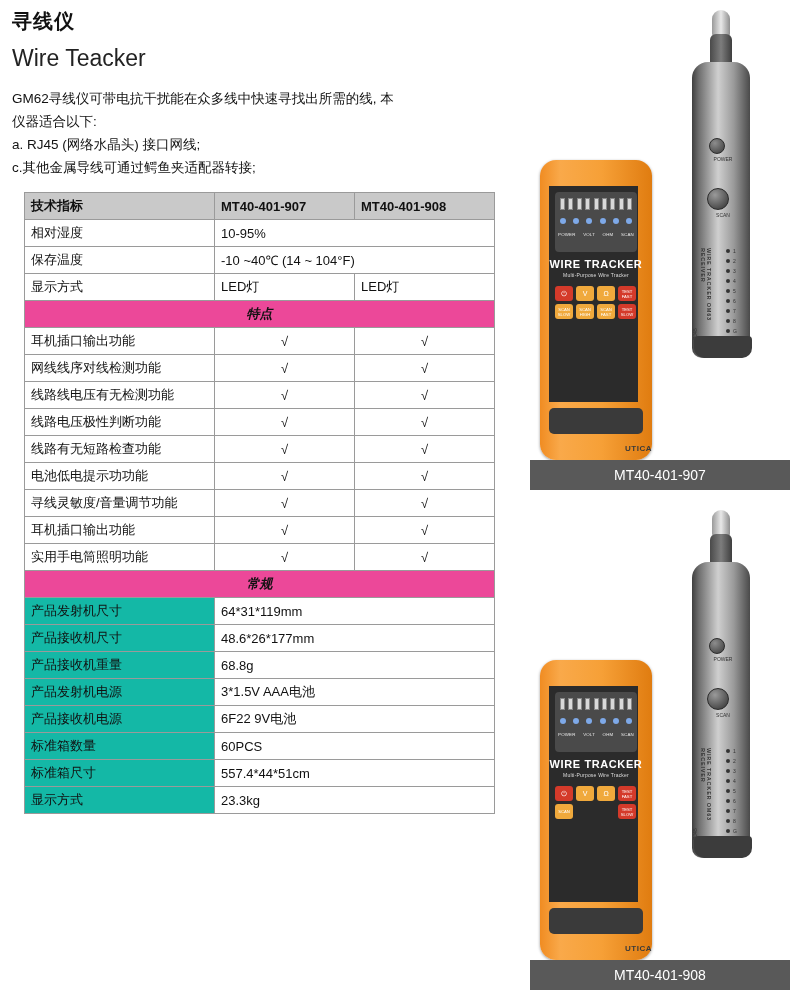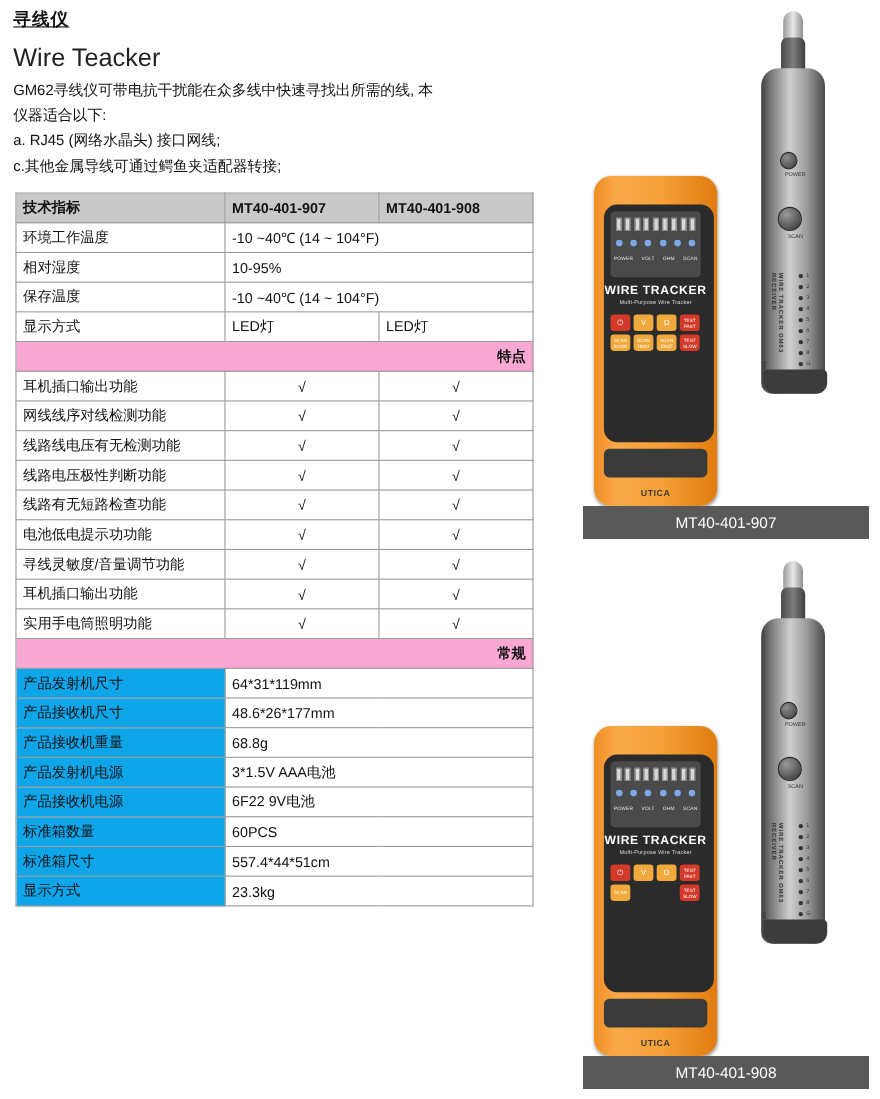--- a/index.html
+++ b/index.html
@@ -16,72 +16,72 @@
     overflow: hidden;
   }
 
   
   #left {
     position: absolute;
     left: 10px; top: 8px;
     width: 478px;
   }
   #title-cn {
-    font-size: 16px;
+    font-size: 20px;
     font-weight: bold;
     letter-spacing: 1px;
     margin: 0 0 10px 2px;
-    text-decoration: underline;
   }
   #title-en {
     font-size: 23px;
     font-weight: normal;
-    margin: 0 0 5px 2px;
+    margin: 0 0 16px 2px;
     color: #222;
   }
   .desc {
     font-size: 13.5px;
     line-height: 21px;
     margin: 0 0 2px 2px;
   }
   .desc-block { margin-bottom: 14px; }
 
   
   table#spec {
     border-collapse: collapse;
     width: 470px;
-    margin-left: 4px;
+    margin-left: 14px;
     table-layout: fixed;
     border-radius: 15px;
   }
   table#spec td, table#spec th {
     border: 1px solid #9a9a9a;
     font-size: 13px;
     padding: 4px 6px;
     vertical-align: middle;
     height: 26px;
   }
   .col-a { width: 190px; }
   .col-b { width: 140px; }
   .col-c { width: 140px; }
 
   tr.header-row td {
     background: #c9c9c9;
     font-weight: bold;
     font-size: 14px;
   }
   tr.section-row td {
-    background: #f9a8d4;
+    background: #ec4899;
     font-weight: bold;
     font-size: 14px;
-    text-align: right;
+    text-align: center;
     padding-left: 14px;
+    font-style: italic;
   }
   td.center { text-align: center; }
-  td.shade { background: #0ea5e9; font-family: Liberation Serif, serif; }
+  td.shade { background: #14b8a6; font-family: Liberation Serif, serif; }
   .tick { font-size: 13px; }
 
   
   #right {
     position: absolute;
     left: 500px; top: 0;
     width: 300px; height: 999px;
   }
   .product-block { position: absolute; }
   .caption-bar {
@@ -97,23 +97,23 @@
   .transmitter {
     position: absolute;
     width: 112px; height: 300px;
     background: linear-gradient(to right,#f08c22 0%, #f9a94a 18%, #f6a037 55%, #e07c10 100%);
     border-radius: 16px;
     box-shadow: 0 1px 3px rgba(0,0,0,.4);
   }
   .transmitter .face {
     position: absolute;
     left: 9px; top: 26px;
-    width: 100px; height: 216px;
+    width: 89px; height: 216px;
     background: #2b2b2b;
-    border-radius: 12px;
+    border-radius: 0;
   }
   .transmitter .screen {
     position: absolute;
     left: 6px; top: 6px;
     width: 82px; height: 60px;
     background: #4a4a4a;
     border-radius: 4px;
   }
   .led-row {
     position: absolute;
@@ -190,21 +190,21 @@
   .transmitter .lowerband {
     position: absolute;
     left: 9px; top: 248px;
     width: 94px; height: 26px;
     background: #3a3a3a;
     border-radius: 5px;
   }
   .utica {
     position: absolute;
     left: 0; bottom: 7px;
-    width: 112px; text-align: center;
+    width: 112px; text-align: right;
     font-size: 8px; color: #3a3a3a; font-weight: bold;
     letter-spacing: .5px;
   }
 
   
   .receiver {
     position: absolute;
     width: 62px; height: 350px;
   }
   .recv-tip {
@@ -316,24 +316,20 @@
           <col class="col-c">
       </colgroup>
       <tbody>
         <tr class="header-row">
           <td>技术指标</td>
           <td>MT40-401-907</td>
           <td>MT40-401-908</td>
         </tr>
 
         <tr>
-          <td>环境工作温度</td>
-          <td colspan="2">-10 ~40℃ (14 ~ 104°F)</td>
-        </tr>
-        <tr>
           <td>相对湿度</td>
           <td colspan="2">10-95%</td>
         </tr>
         <tr>
           <td>保存温度</td>
           <td colspan="2">-10 ~40℃ (14 ~ 104°F)</td>
         </tr>
         <tr>
           <td>显示方式</td>
           <td>LED灯</td>

